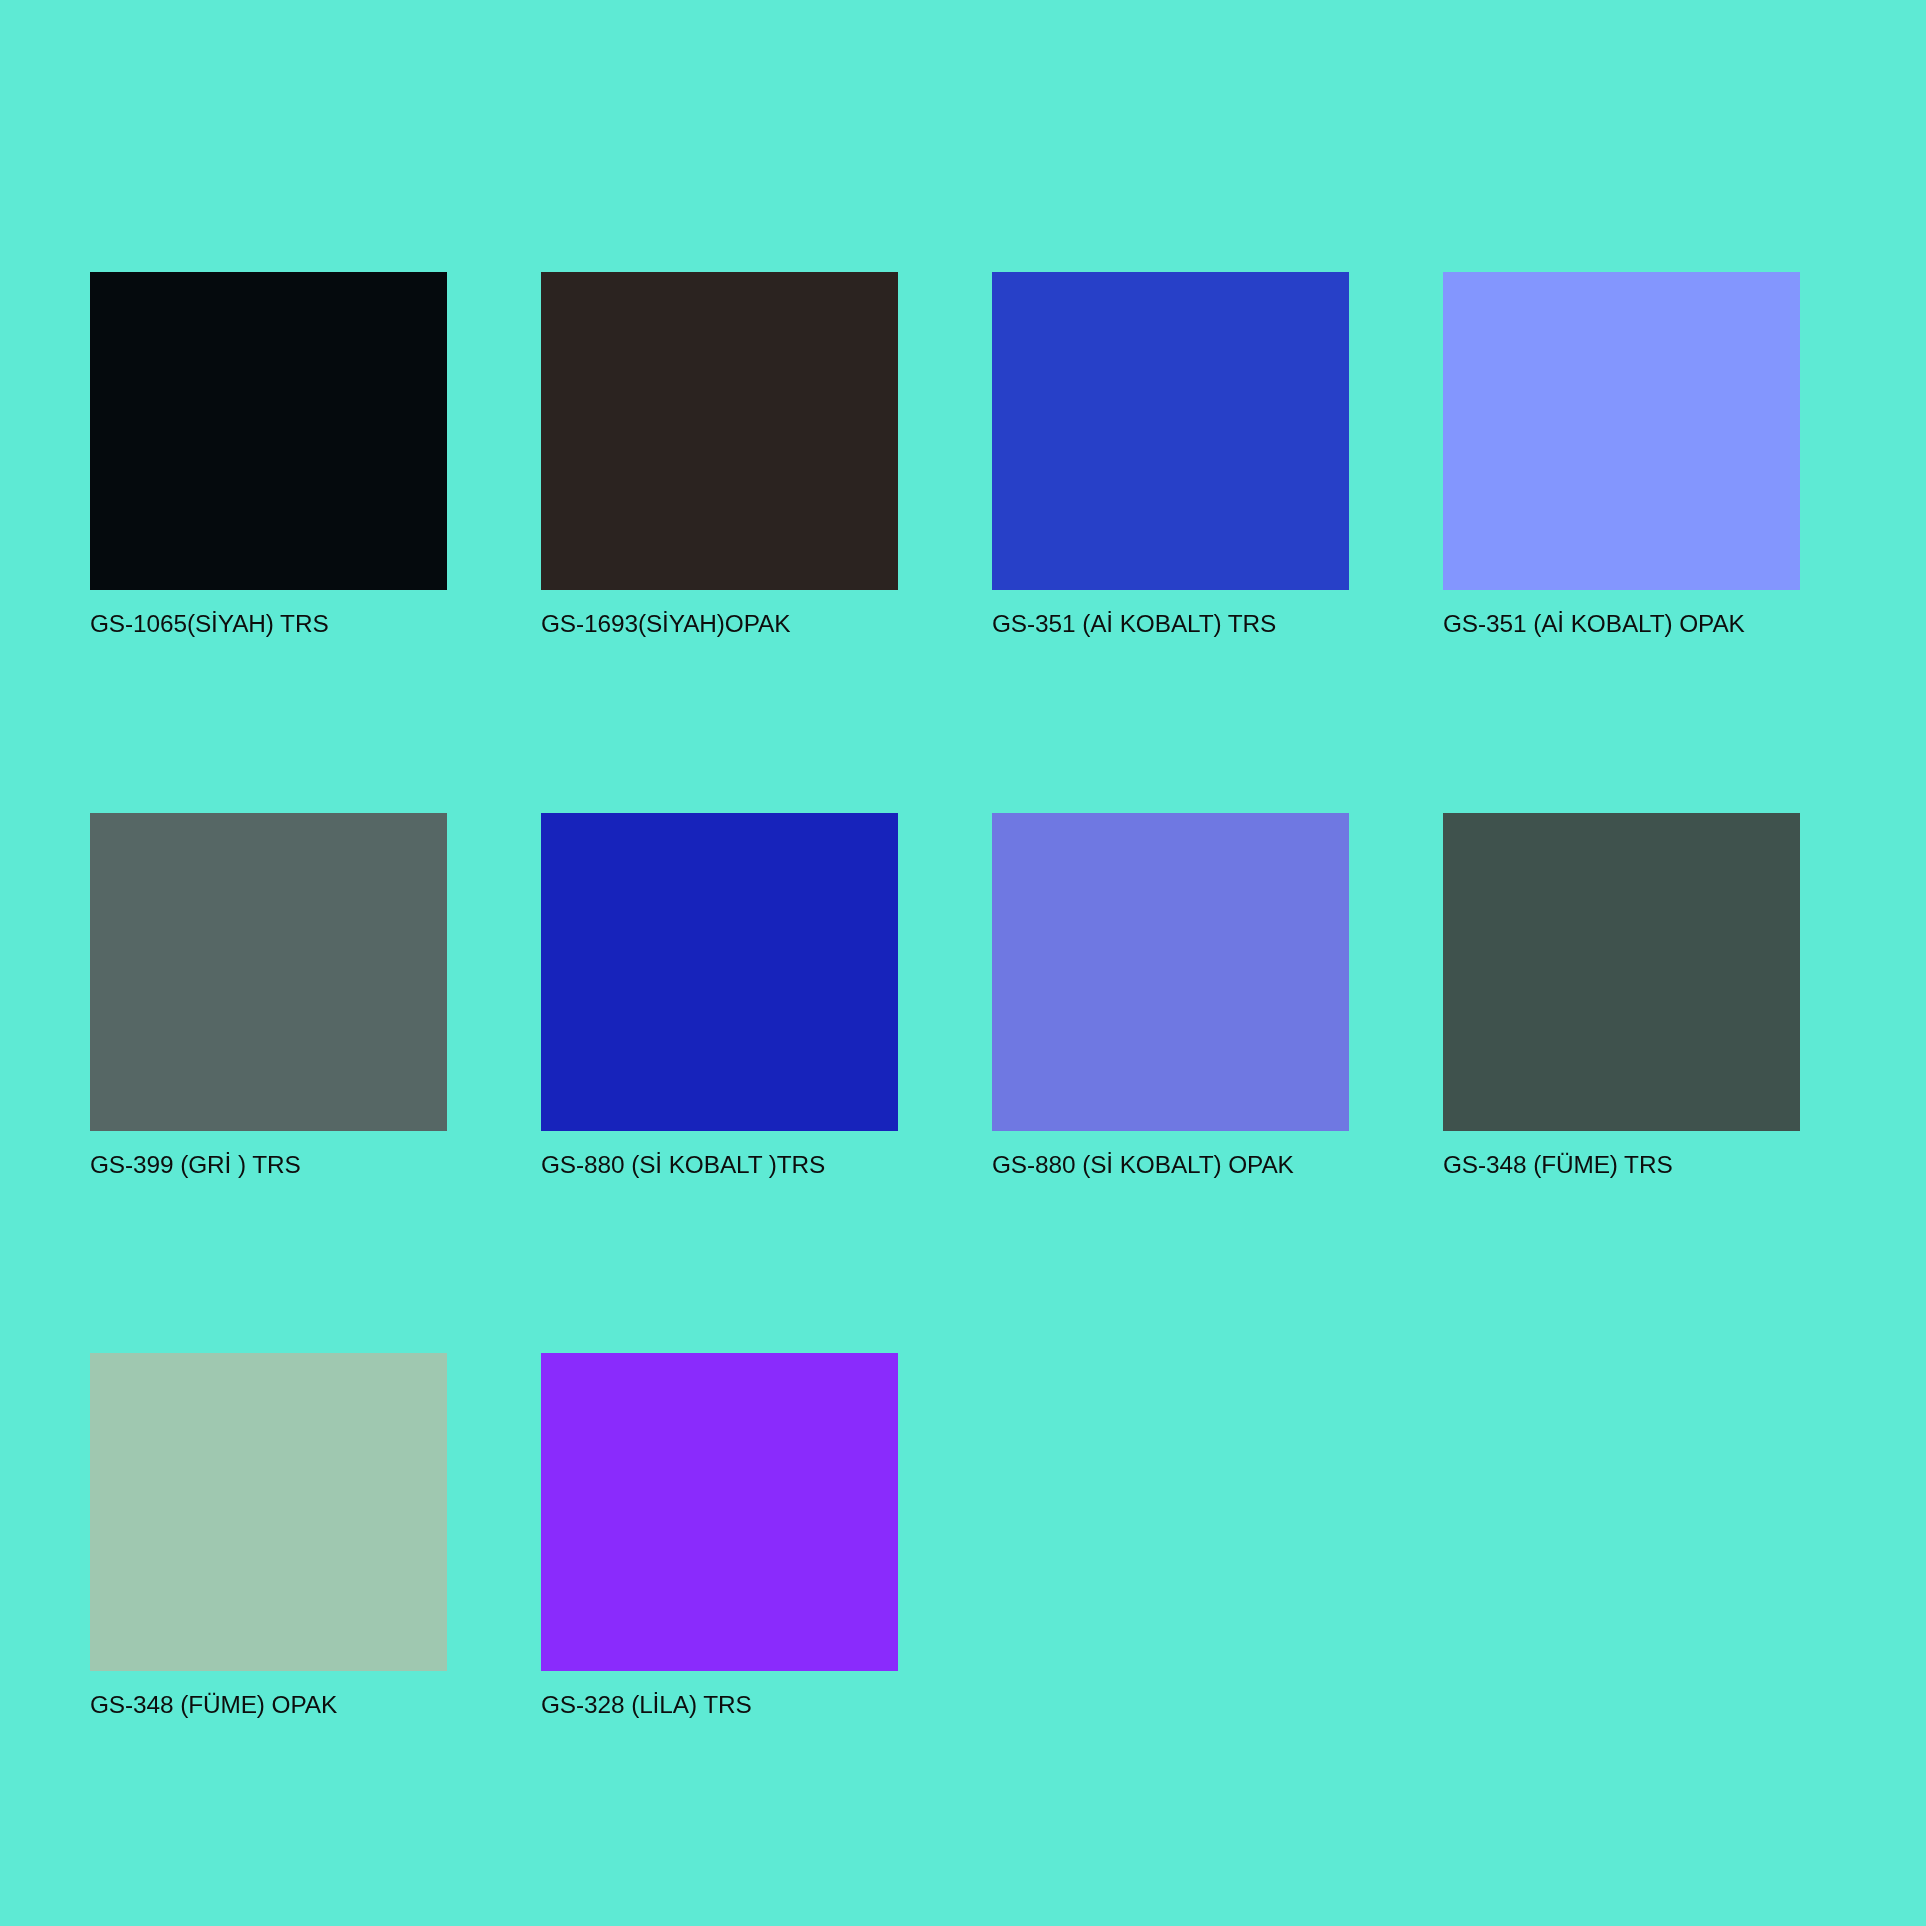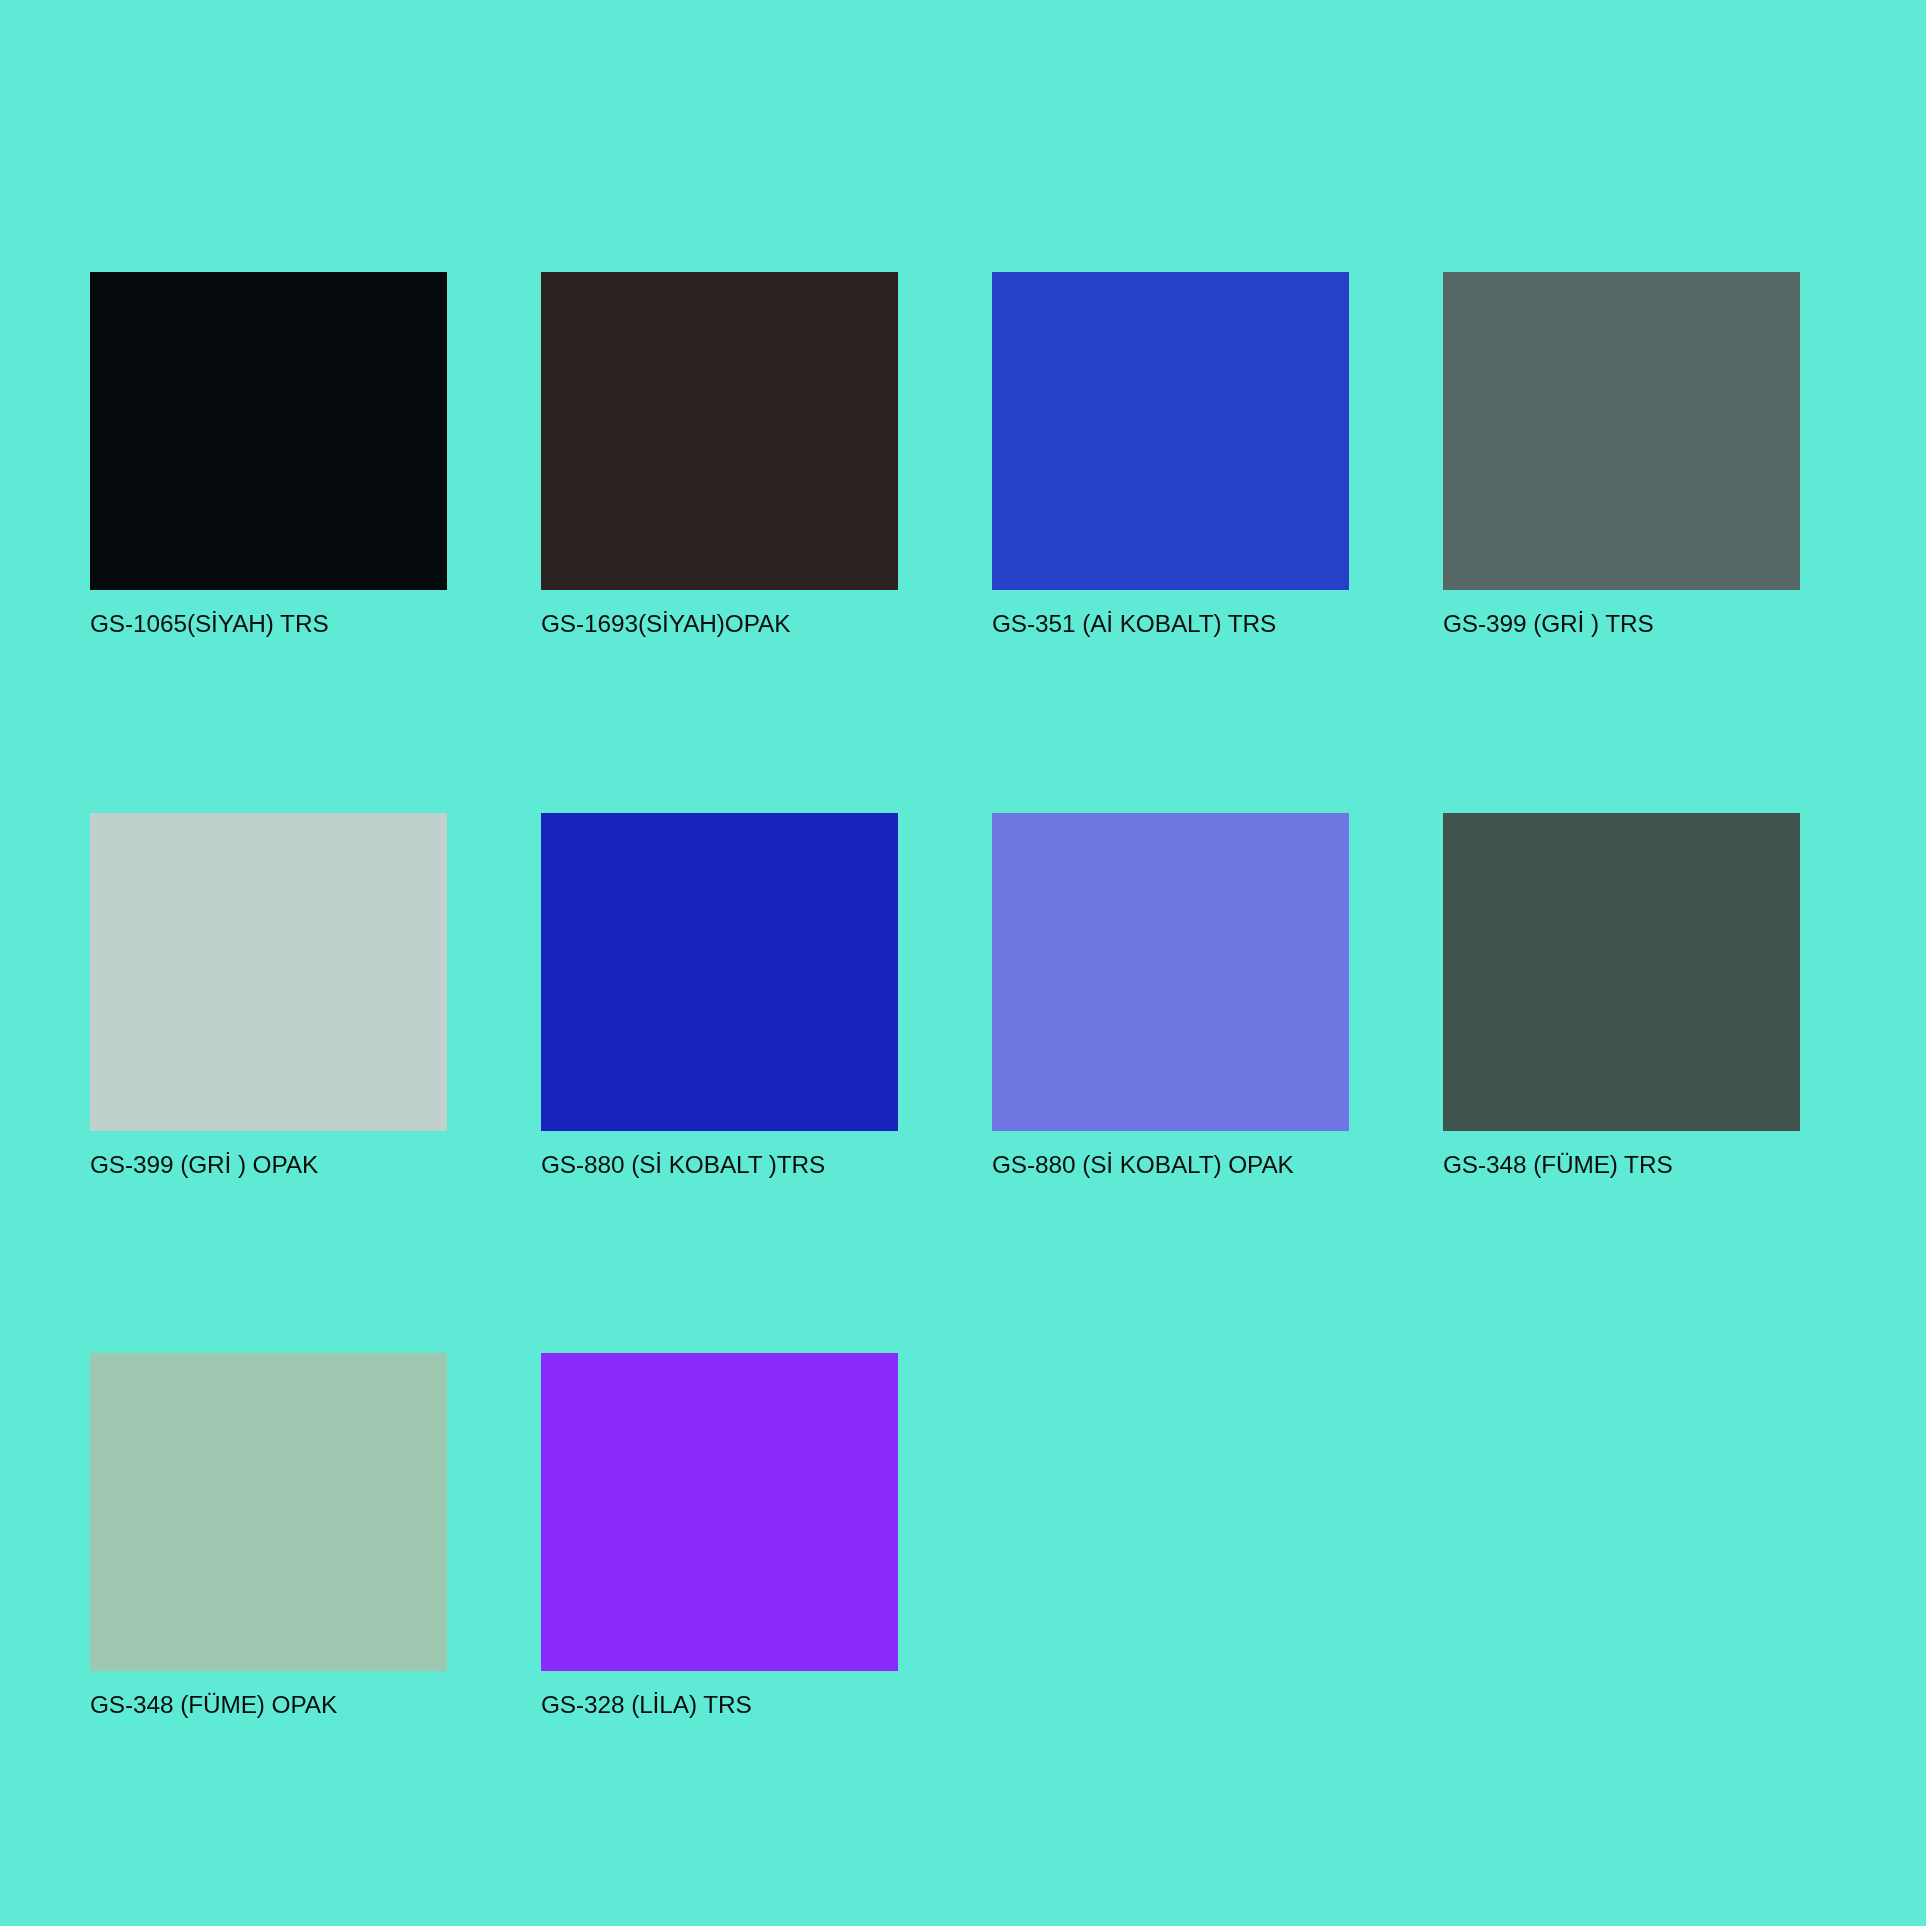--- a/index.html
+++ b/index.html
@@ -73,26 +73,26 @@
       </div>
       <div class="swatch-cell">
         <div class="swatch-chip" style="background: rgb(43, 35, 32);"></div>
         <div class="swatch-label">GS-1693(SİYAH)OPAK</div>
       </div>
       <div class="swatch-cell">
         <div class="swatch-chip" style="background: rgb(39, 64, 200);"></div>
         <div class="swatch-label">GS-351 (Aİ KOBALT) TRS</div>
       </div>
       <div class="swatch-cell">
+        <div class="swatch-chip" style="background: rgb(131, 150, 254);"></div>
+        <div class="swatch-label">GS-351 (Aİ KOBALT) OPAK</div>
+      </div>
+      <div class="swatch-cell">
         <div class="swatch-chip" style="background: rgb(86, 103, 101);"></div>
         <div class="swatch-label">GS-399 (GRİ ) TRS</div>
-      </div>
-      <div class="swatch-cell">
-        <div class="swatch-chip" style="background: rgb(191, 208, 205);"></div>
-        <div class="swatch-label">GS-399 (GRİ ) OPAK</div>
       </div>
       <div class="swatch-cell">
         <div class="swatch-chip" style="background: rgb(23, 35, 187);"></div>
         <div class="swatch-label">GS-880 (Sİ KOBALT )TRS</div>
       </div>
       <div class="swatch-cell">
         <div class="swatch-chip" style="background: rgb(111, 120, 226);"></div>
         <div class="swatch-label">GS-880 (Sİ KOBALT) OPAK</div>
       </div>
       <div class="swatch-cell">

